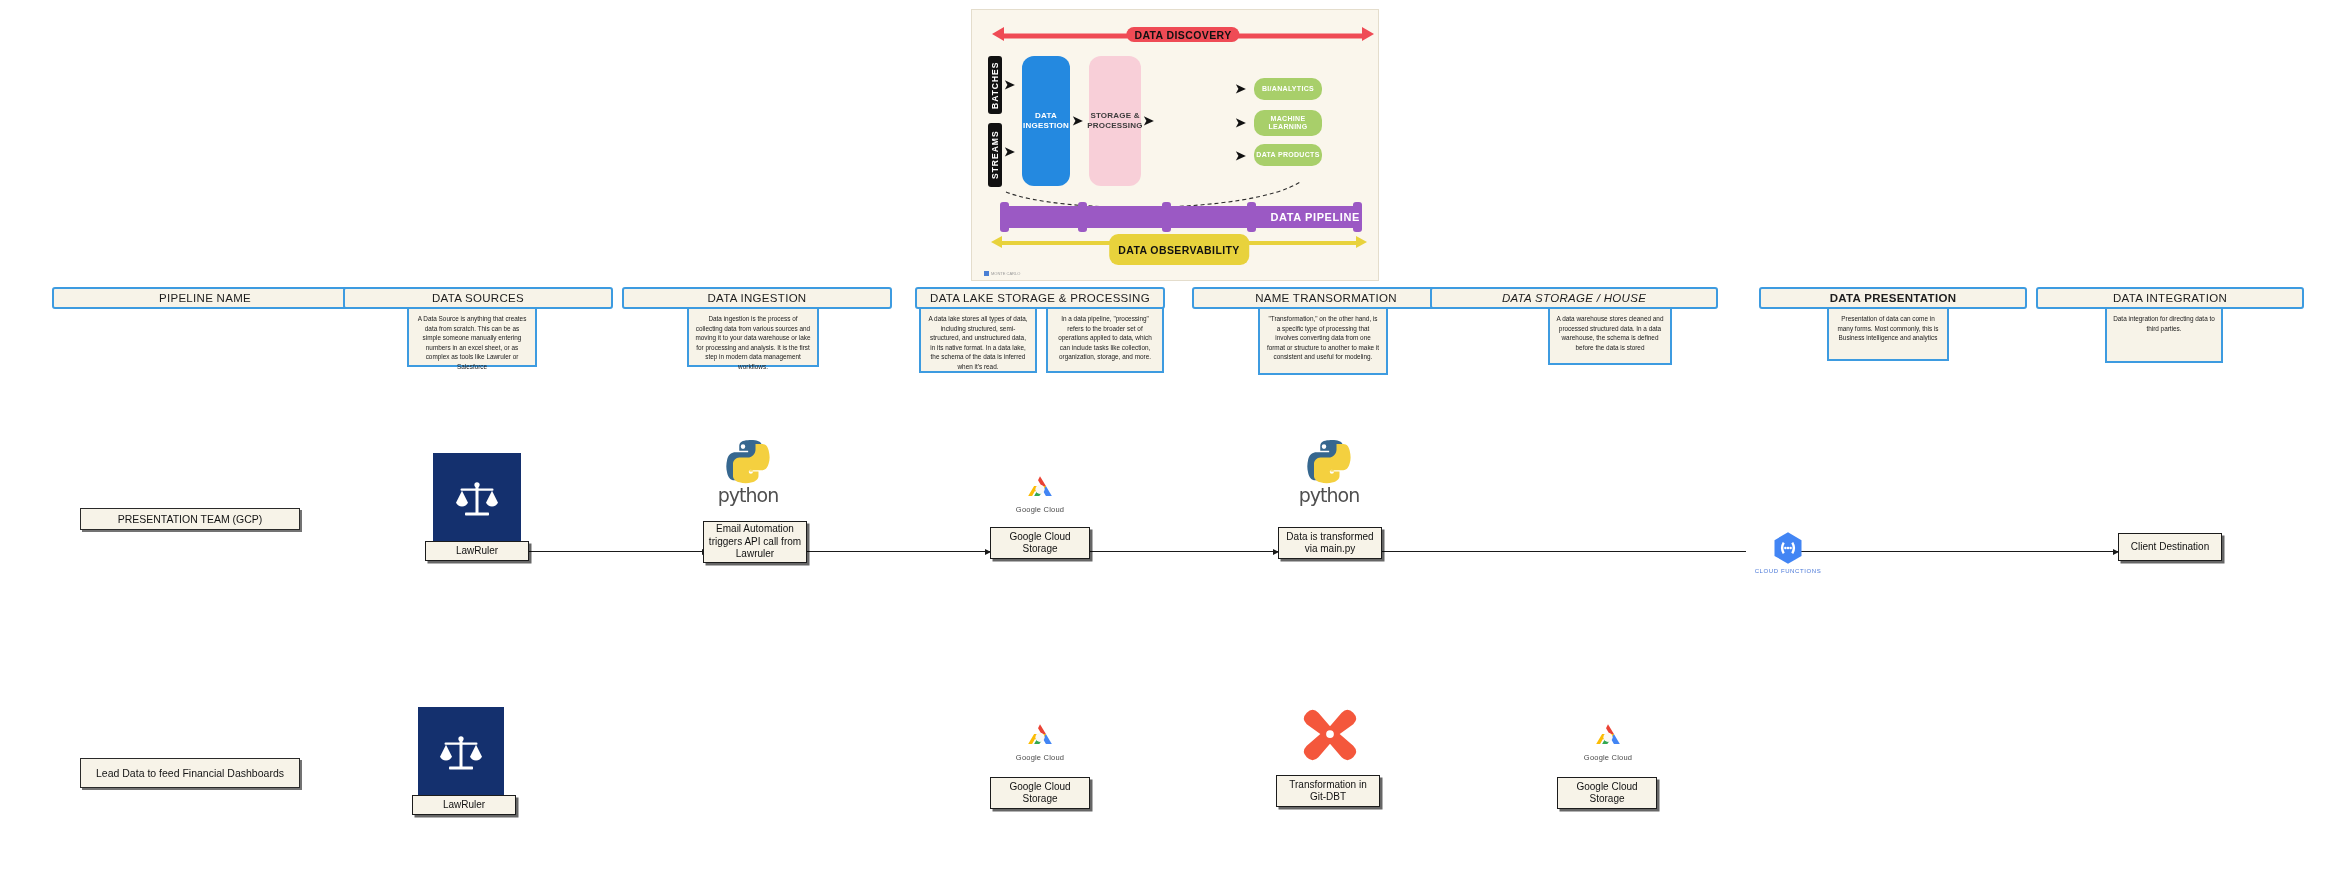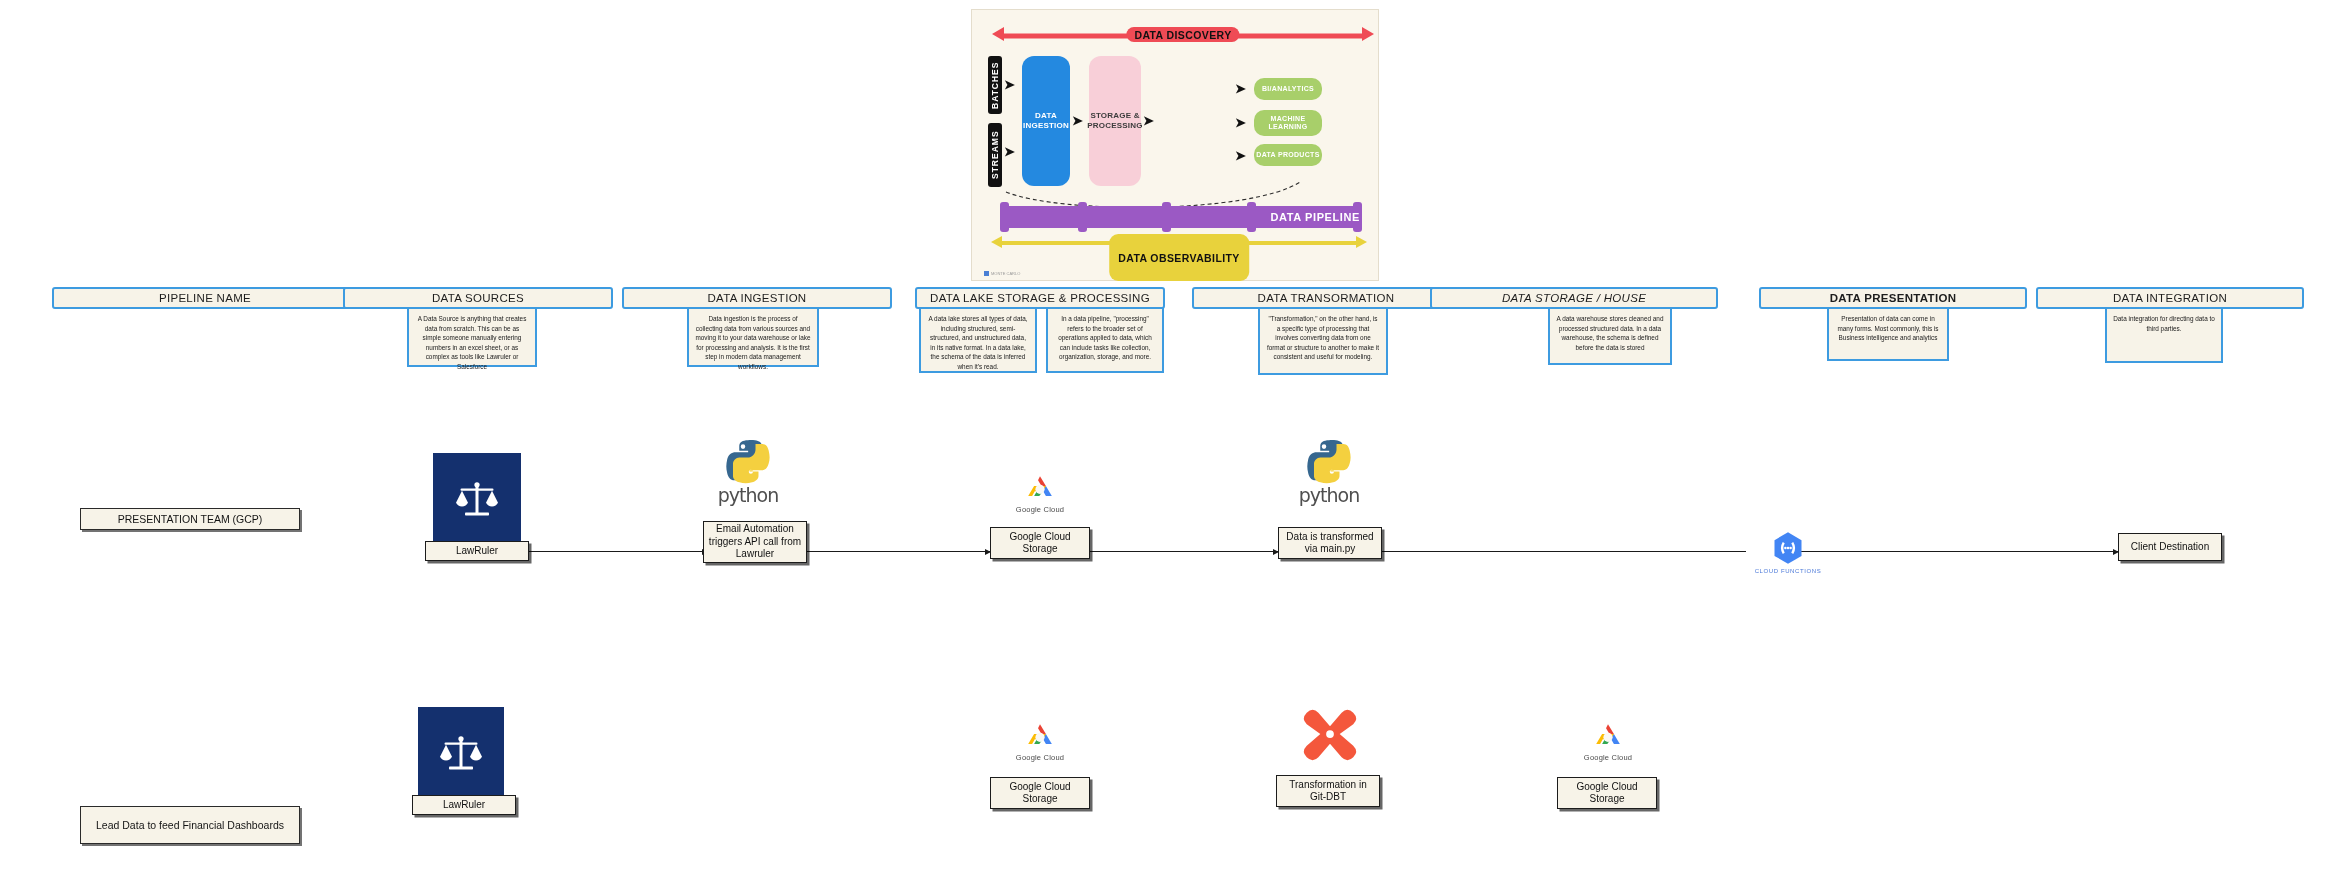--- a/index.html
+++ b/index.html
@@ -276,21 +276,21 @@
         <div class="pipe-cap" style="left:160px;"></div>
         <div class="pipe-cap" style="left:245px;"></div>
         <div class="pipe-cap" style="right:-2px;"></div>
         <span style="position:relative;">DATA PIPELINE</span>
       </div>
 
       <div class="obs-track">
         <div class="arrow-line" style="background:#e8d23c;height:4px;"></div>
         <div style="position:absolute;left:-11px;top:0px;width:0;height:0;border-right:11px solid #e8d23c;border-top:6px solid transparent;border-bottom:6px solid transparent;"></div>
         <div style="position:absolute;right:-11px;top:0px;width:0;height:0;border-left:11px solid #e8d23c;border-top:6px solid transparent;border-bottom:6px solid transparent;"></div>
-        <div class="ref-pill" style="background:#e8d23c;color:#111;left:50%;transform:translateX(-50%);top:-2px;height:15px;padding:16px 9px;">DATA OBSERVABILITY</div>
+        <div class="ref-pill" style="background:#e8d23c;color:#111;left:50%;transform:translateX(-50%);top:-2px;height:15px;padding:8px 9px;">DATA OBSERVABILITY</div>
       </div>
 
       <div class="ref-credit">
         <span class="sq"></span>
         <span>MONTE CARLO</span>
       </div>
 
     </div>
   </div>
 
@@ -299,34 +299,34 @@
   <div class="col-head" style="left:343px; top:287px; width:270px;">DATA SOURCES</div>
   <div class="col-desc" style="left:407px; top:307px; width:130px; height:60px;">A Data Source is anything that creates data from scratch. This can be as simple someone manually entering numbers in an excel sheet, or as complex as tools like Lawruler or Salesforce</div>
 
   <div class="col-head" style="left:622px; top:287px; width:270px;">DATA INGESTION</div>
   <div class="col-desc" style="left:687px; top:307px; width:132px; height:60px;">Data ingestion is the process of collecting data from various sources and moving it to your data warehouse or lake for processing and analysis. It is the first step in modern data management workflows.</div>
 
   <div class="col-head" style="left:915px; top:287px; width:250px;">DATA LAKE STORAGE &amp; PROCESSING</div>
   <div class="col-desc" style="left:919px; top:307px; width:118px; height:66px;">A data lake stores all types of data, including structured, semi-structured, and unstructured data, in its native format. In a data lake, the schema of the data is inferred when it's read.</div>
   <div class="col-desc" style="left:1046px; top:307px; width:118px; height:66px;">In a data pipeline, "processing" refers to the broader set of operations applied to data, which can include tasks like collection, organization, storage, and more.</div>
 
-  <div class="col-head" style="left:1192px; top:287px; width:268px;">DATA TRANSORMATION</div>
+  <div class="col-head" style="left:1192px; top:287px; width:268px;">NAME TRANSORMATION</div>
   <div class="col-desc" style="left:1258px; top:307px; width:130px; height:68px;">"Transformation," on the other hand, is a specific type of processing that involves converting data from one format or structure to another to make it consistent and useful for modeling.</div>
 
   <div class="col-head" style="left:1430px; top:287px; width:288px;font-style:italic;">DATA STORAGE / HOUSE</div>
   <div class="col-desc" style="left:1548px; top:307px; width:124px; height:58px;">A data warehouse stores cleaned and processed structured data. In a data warehouse, the schema is defined before the data is stored</div>
 
   <div class="col-head" style="left:1759px; top:287px; width:268px;font-weight:bold;">DATA PRESENTATION</div>
   <div class="col-desc" style="left:1827px; top:307px; width:122px; height:54px;">Presentation of data can come in many forms. Most commonly, this is Business intelligence and analytics</div>
 
   <div class="col-head" style="left:2036px; top:287px; width:268px;">DATA INTEGRATION</div>
   <div class="col-desc" style="left:2105px; top:307px; width:118px; height:56px;">Data integration for directing data to third parties.</div>
 
   <div class="lane-label" style="left:80px; top:508px; width:220px; height:22px;">PRESENTATION TEAM (GCP)</div>
-  <div class="lane-label" style="left:80px; top:758px; width:220px; height:38px;margin-top:48px;">Lead Data to feed Financial Dashboards</div>
+  <div class="lane-label" style="left:80px; top:758px; width:220px; height:30px;">Lead Data to feed Financial Dashboards</div>
 
   <div class="connector" style="left:527px; top:551px; width:180px;"></div>
   <div class="connector" style="left:800px; top:551px; width:190px;"></div>
   <div class="connector" style="left:1088px; top:551px; width:190px;"></div>
   <div class="connector no-head" style="left:1378px; top:551px; width:368px;"></div>
   <div class="connector" style="left:1788px; top:551px; width:330px;"></div>
 
   <div class="lawruler-tile" style="left:433px; top:453px; width:88px; height:92px;">
     <svg width="48" height="48" viewBox="0 0 64 64" aria-hidden="true">
       <g fill="#ffffff">

